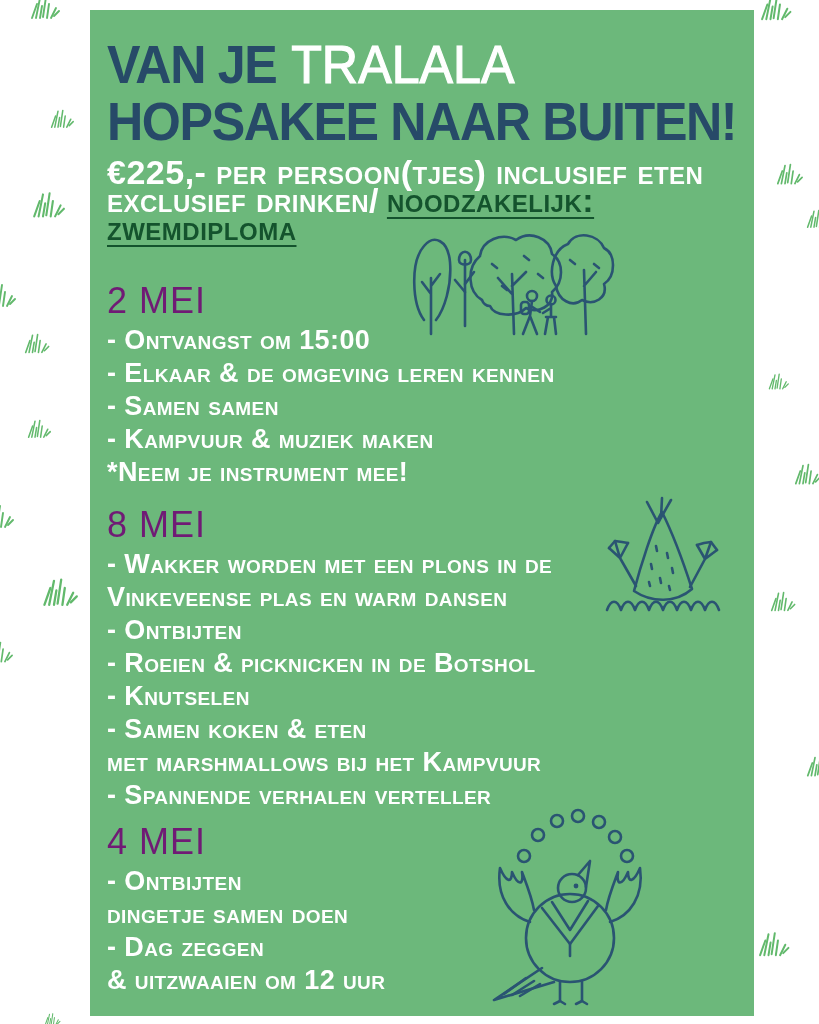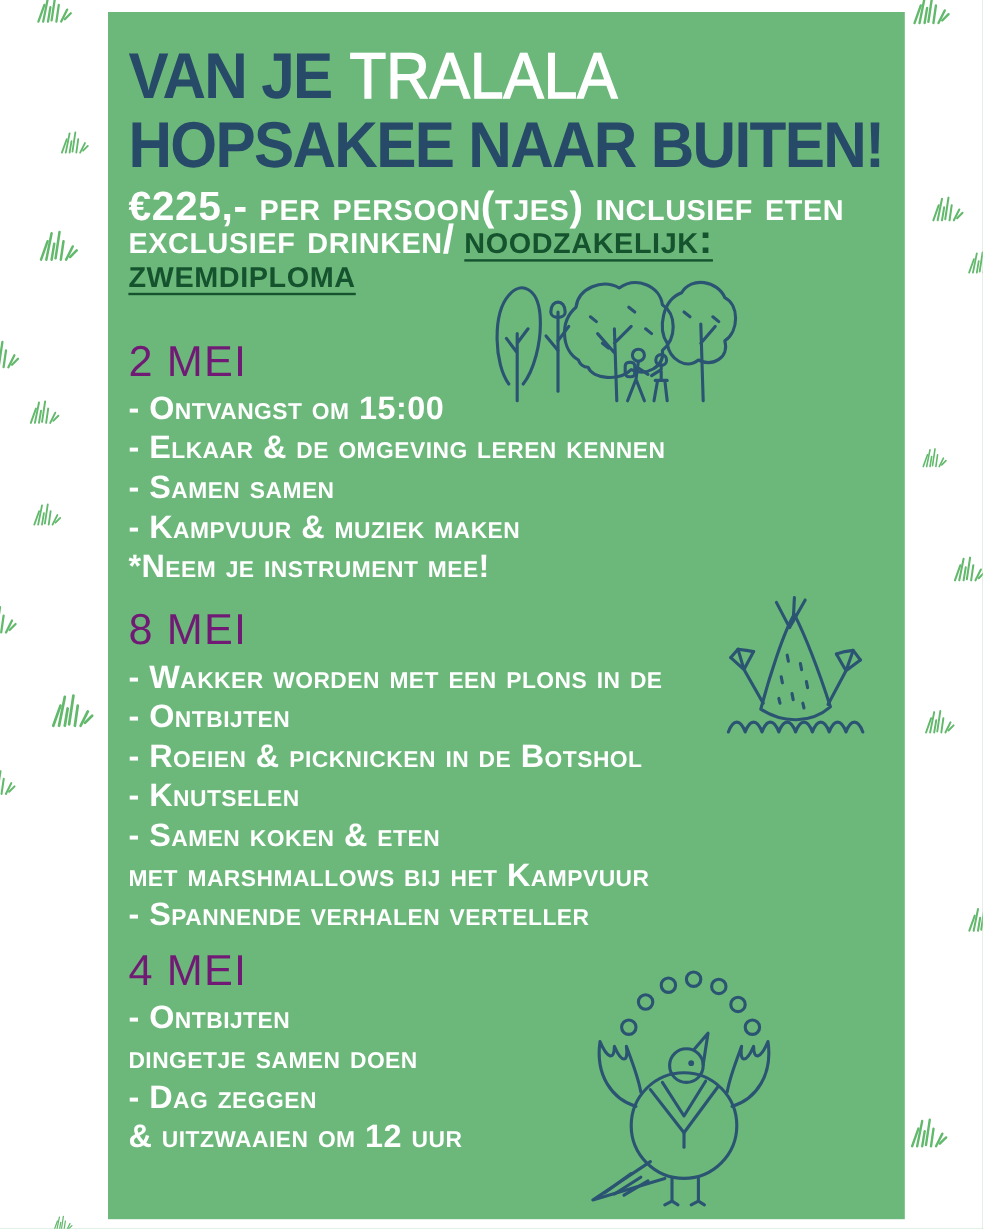--- a/index.html
+++ b/index.html
@@ -183,20 +183,21 @@
       <div class="item">- Ontvangst om 15:00</div>
       <div class="item">- Elkaar &amp; de omgeving leren kennen</div>
       <div class="item">- Samen samen</div>
       <div class="item">- Kampvuur &amp; muziek maken</div>
       <div class="item">*Neem je instrument mee!</div>
     </div>
 
     <div class="section sec-1">
       <h2>8 MEI</h2>
       <div class="item">- Wakker worden met een plons in de</div>
+      <div class="item">Vinkeveense plas en warm dansen</div>
       <div class="item">- Ontbijten</div>
       <div class="item">- Roeien &amp; picknicken in de Botshol</div>
       <div class="item">- Knutselen</div>
       <div class="item">- Samen koken &amp; eten</div>
       <div class="item">met marshmallows bij het Kampvuur</div>
       <div class="item">- Spannende verhalen verteller</div>
     </div>
 
     <div class="section sec-2">
       <h2>4 MEI</h2>

